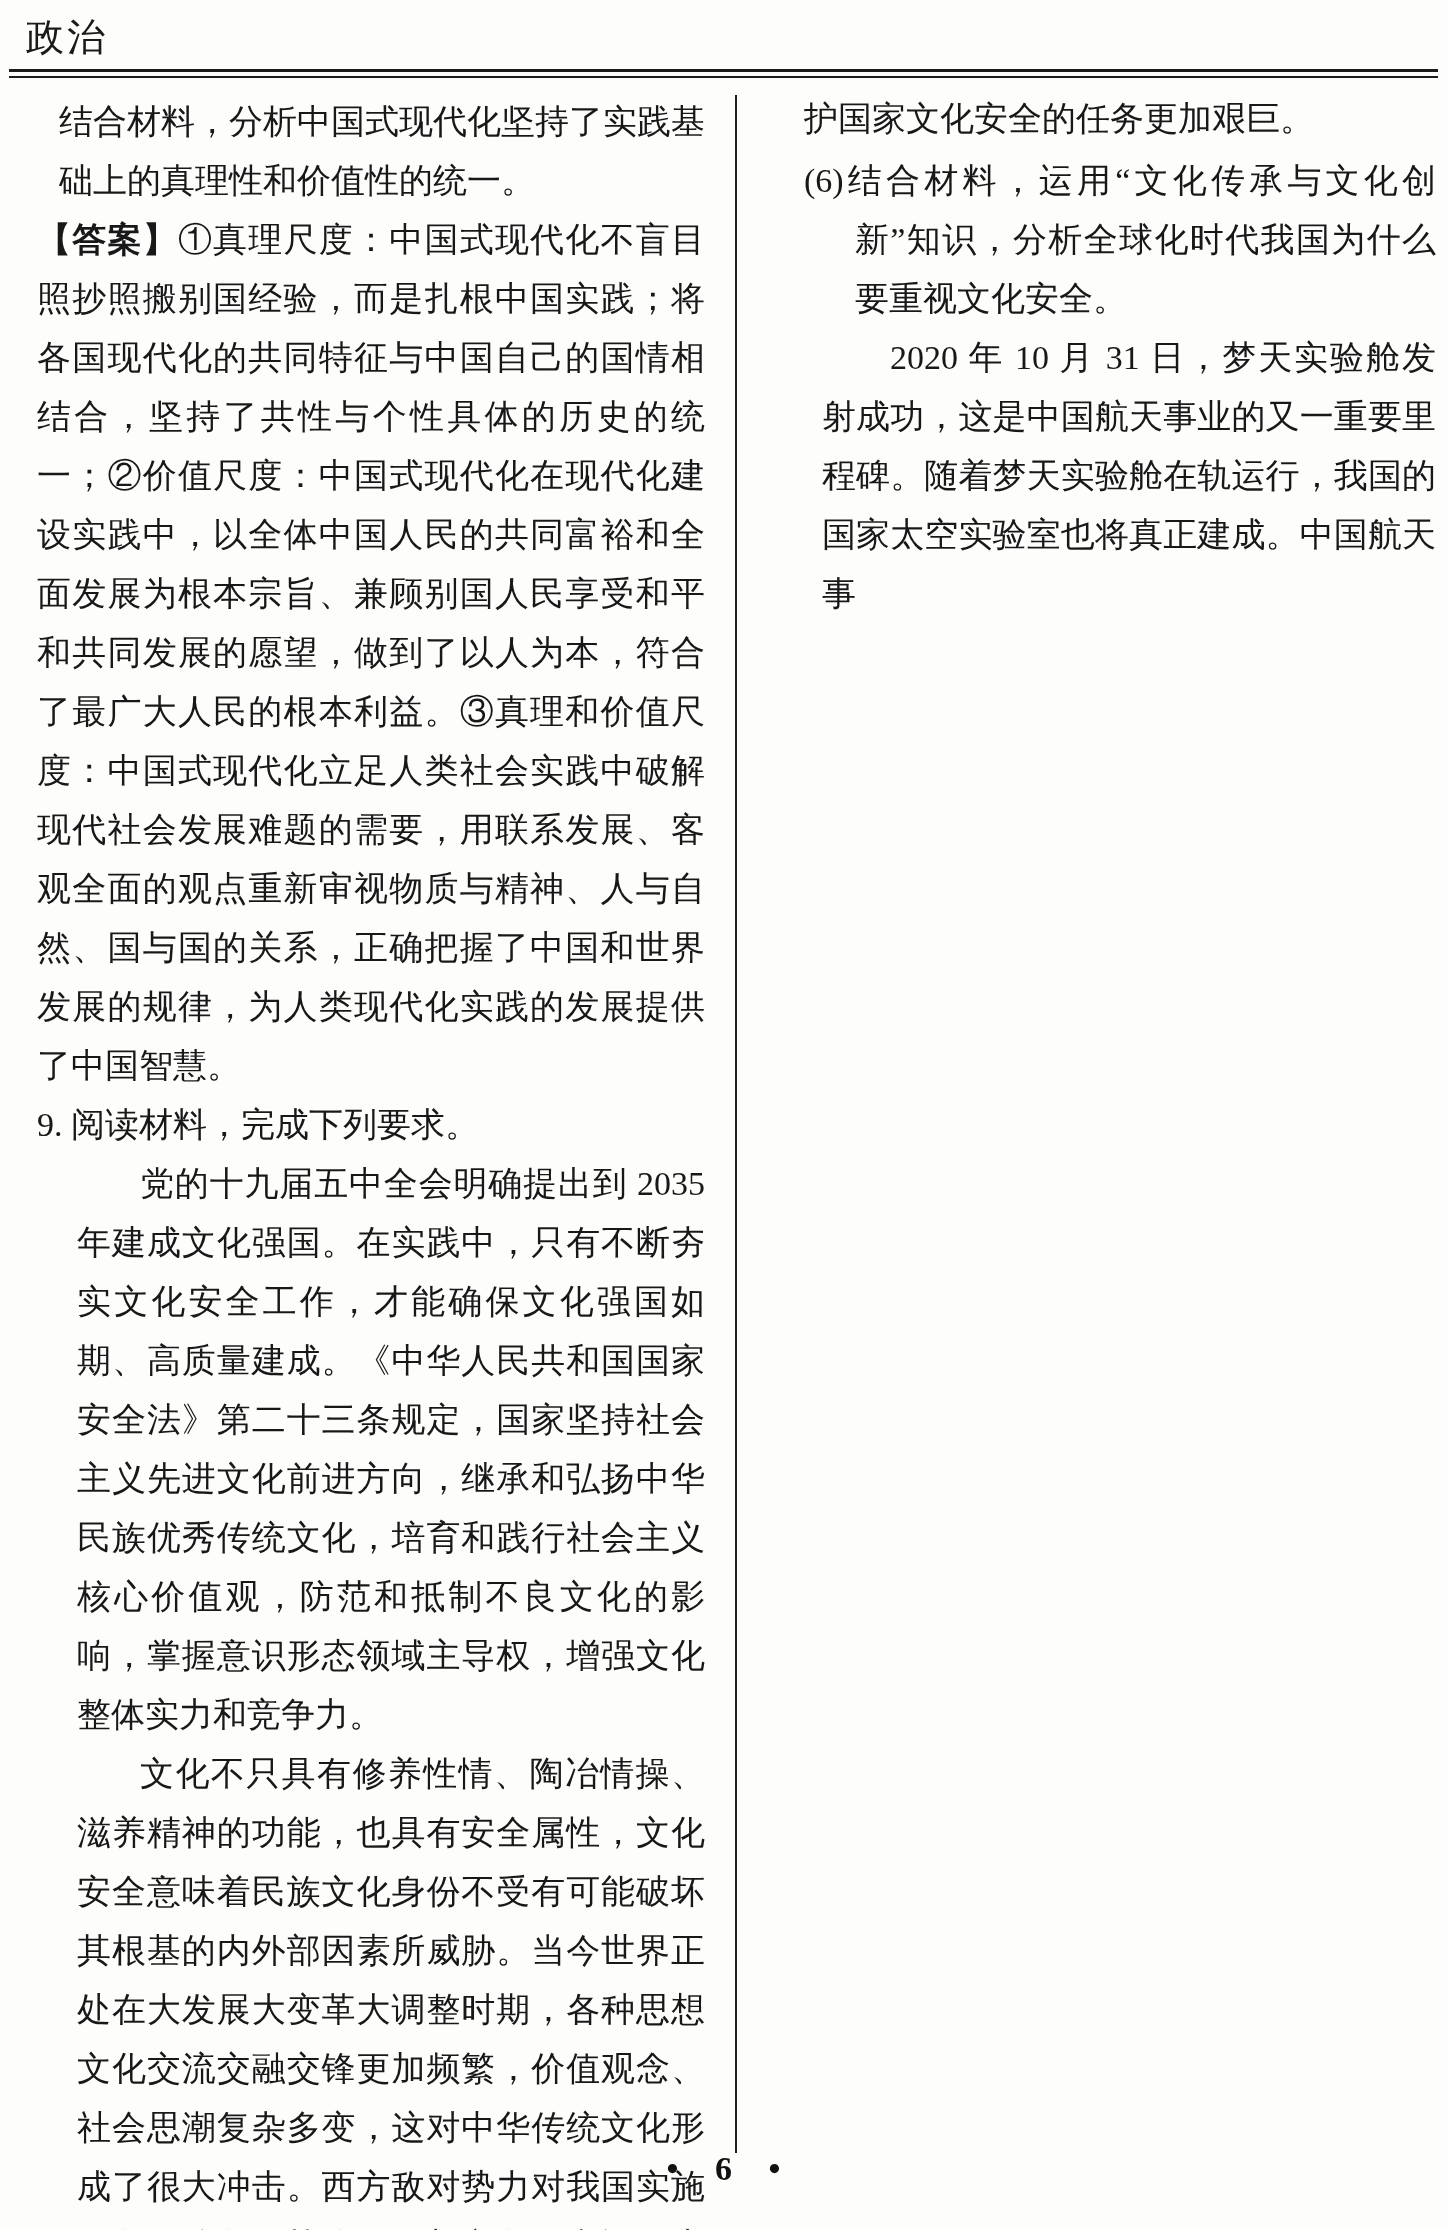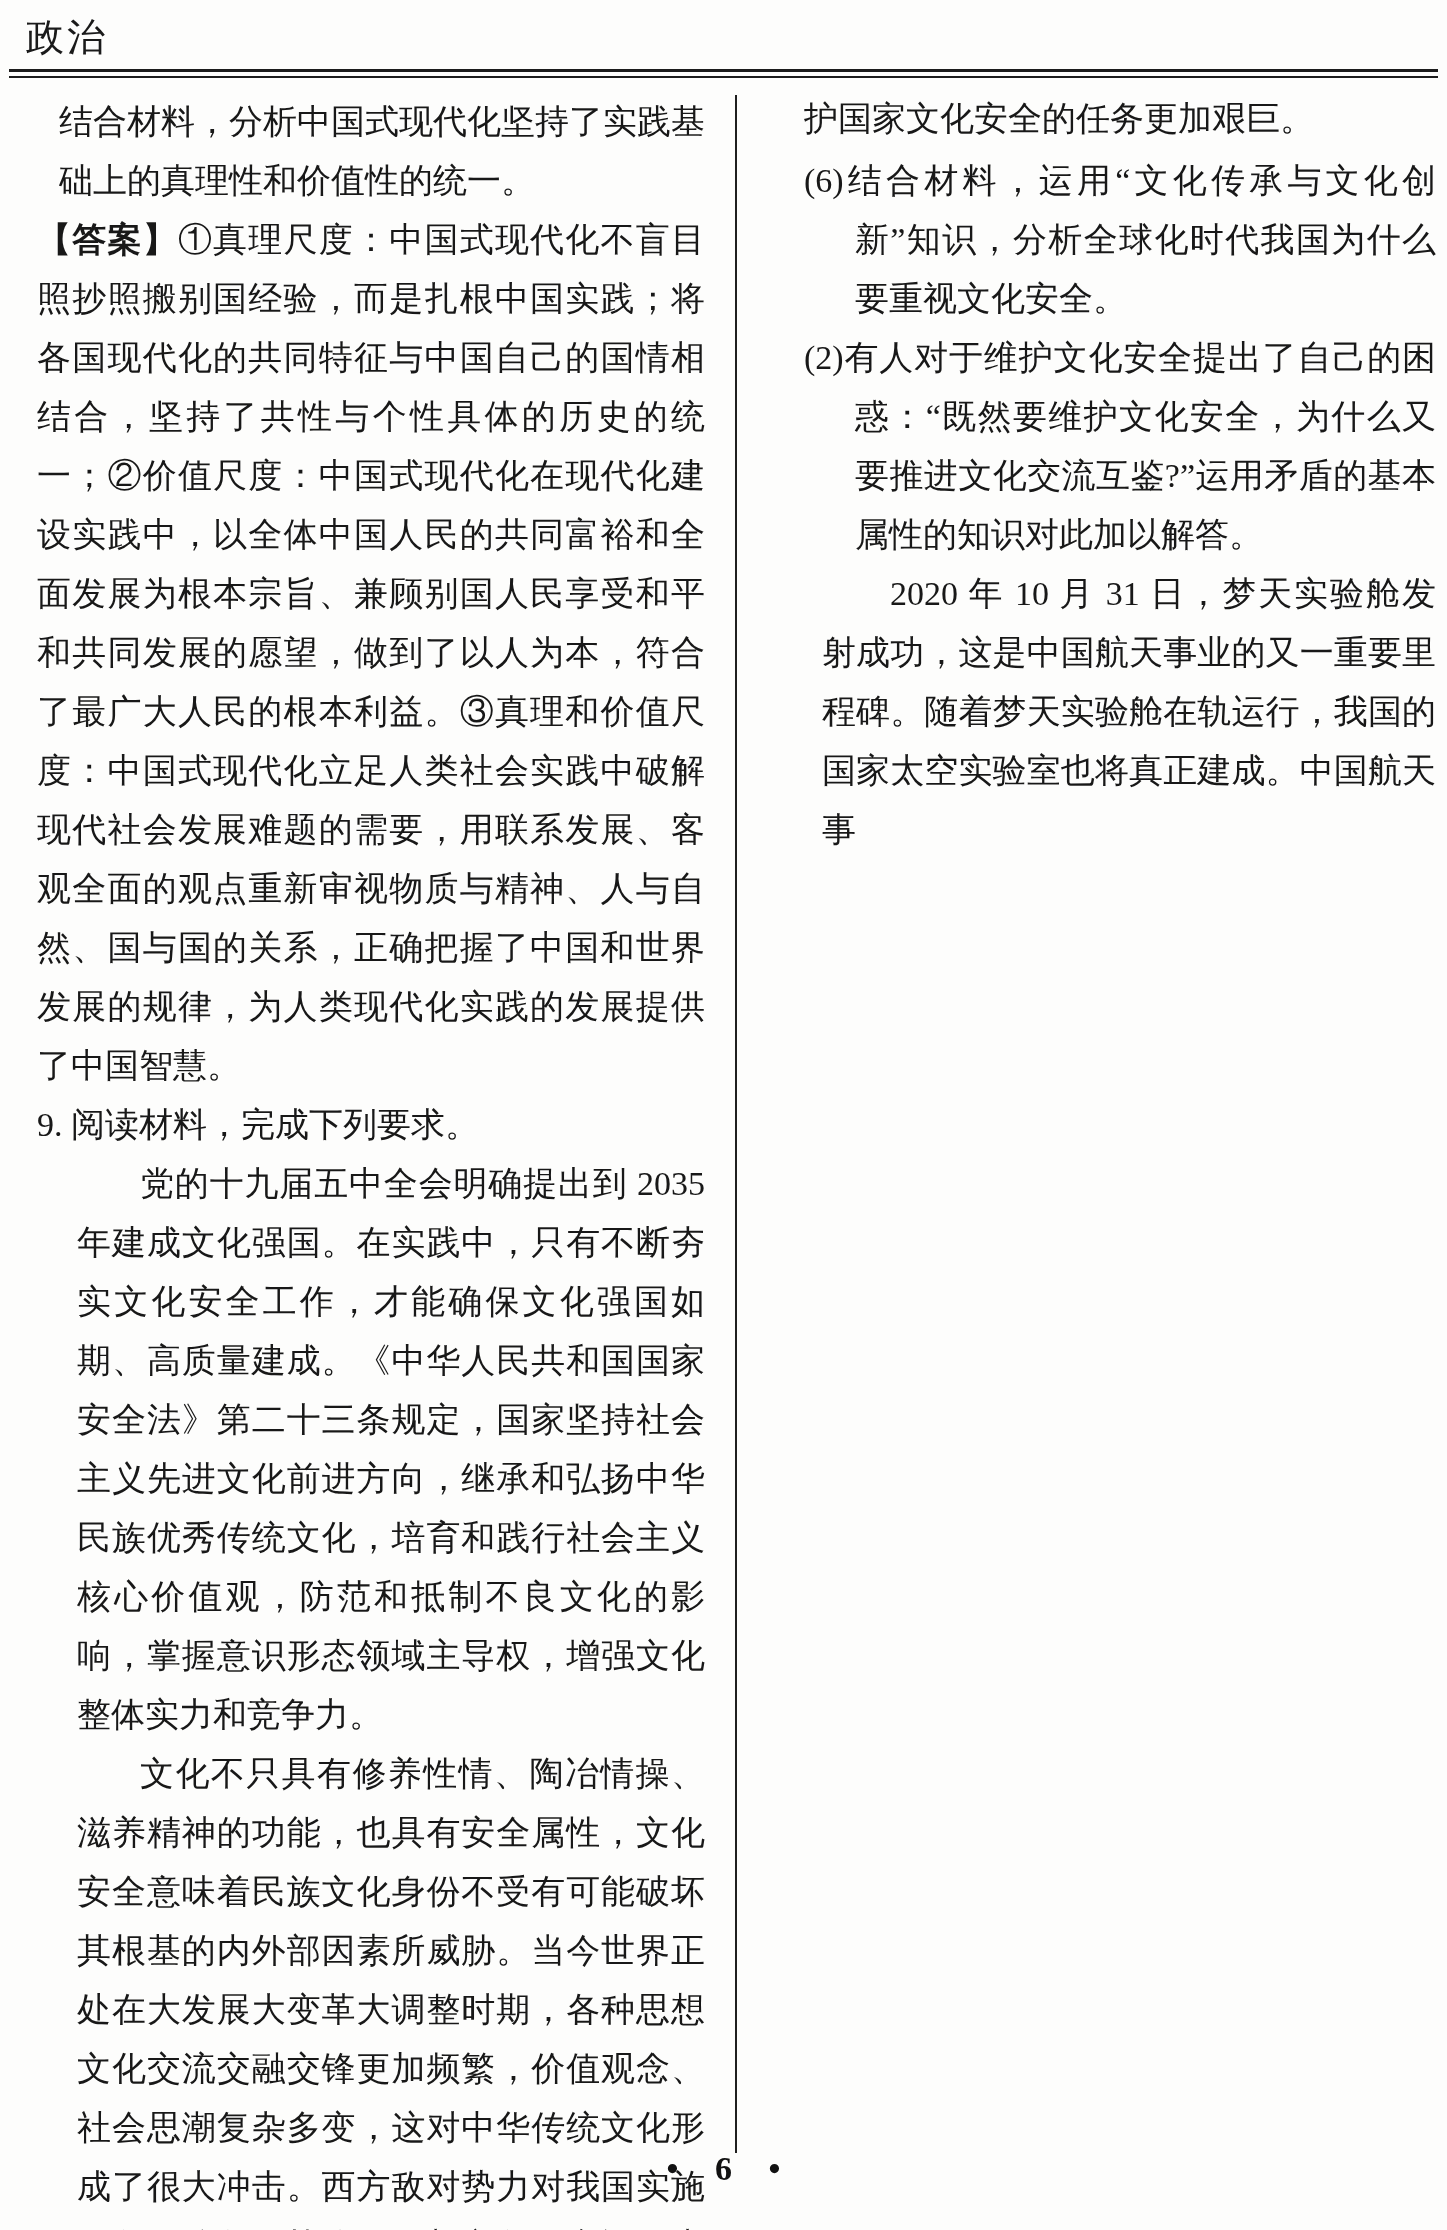--- a/index.html
+++ b/index.html
@@ -67,21 +67,20 @@
         <p>党的十九届五中全会明确提出到 2035 年建成文化强国。在实践中，只有不断夯实文化安全工作，才能确保文化强国如期、高质量建成。《中华人民共和国国家安全法》第二十三条规定，国家坚持社会主义先进文化前进方向，继承和弘扬中华民族优秀传统文化，培育和践行社会主义核心价值观，防范和抵制不良文化的影响，掌握意识形态领域主导权，增强文化整体实力和竞争力。</p>
         <p>文化不只具有修养性情、陶冶情操、滋养精神的功能，也具有安全属性，文化安全意味着民族文化身份不受有可能破坏其根基的内外部因素所威胁。当今世界正处在大发展大变革大调整时期，各种思想文化交流交融交锋更加频繁，价值观念、社会思潮复杂多变，这对中华传统文化形成了很大冲击。西方敌对势力对我国实施西化、分化的战略，思想文化、意识形态领域是他们长期渗透的重点，维</p>
       </div>
     </div>
 
     <div class="divider"></div>
 
     <div class="col col-right">
       <p class="q-cont2">护国家文化安全的任务更加艰巨。</p>
       <p class="sub-item">(6)结合材料，运用“文化传承与文化创新”知识，分析全球化时代我国为什么要重视文化安全。</p>
-      <p class="sub-item">(2)有人对于维护文化安全提出了自己的困惑：“既然要维护文化安全，为什么又要推进文化交流互鉴?”运用矛盾的基本属性的知识对此加以解答。</p>
       <div class="material">
         <p>2020 年 10 月 31 日，梦天实验舱发射成功，这是中国航天事业的又一重要里程碑。随着梦天实验舱在轨运行，我国的国家太空实验室也将真正建成。中国航天事</p>
       </div>
     </div>
 
   </div>
 
   <div class="footer">• 6 •</div>
 
 </div>

